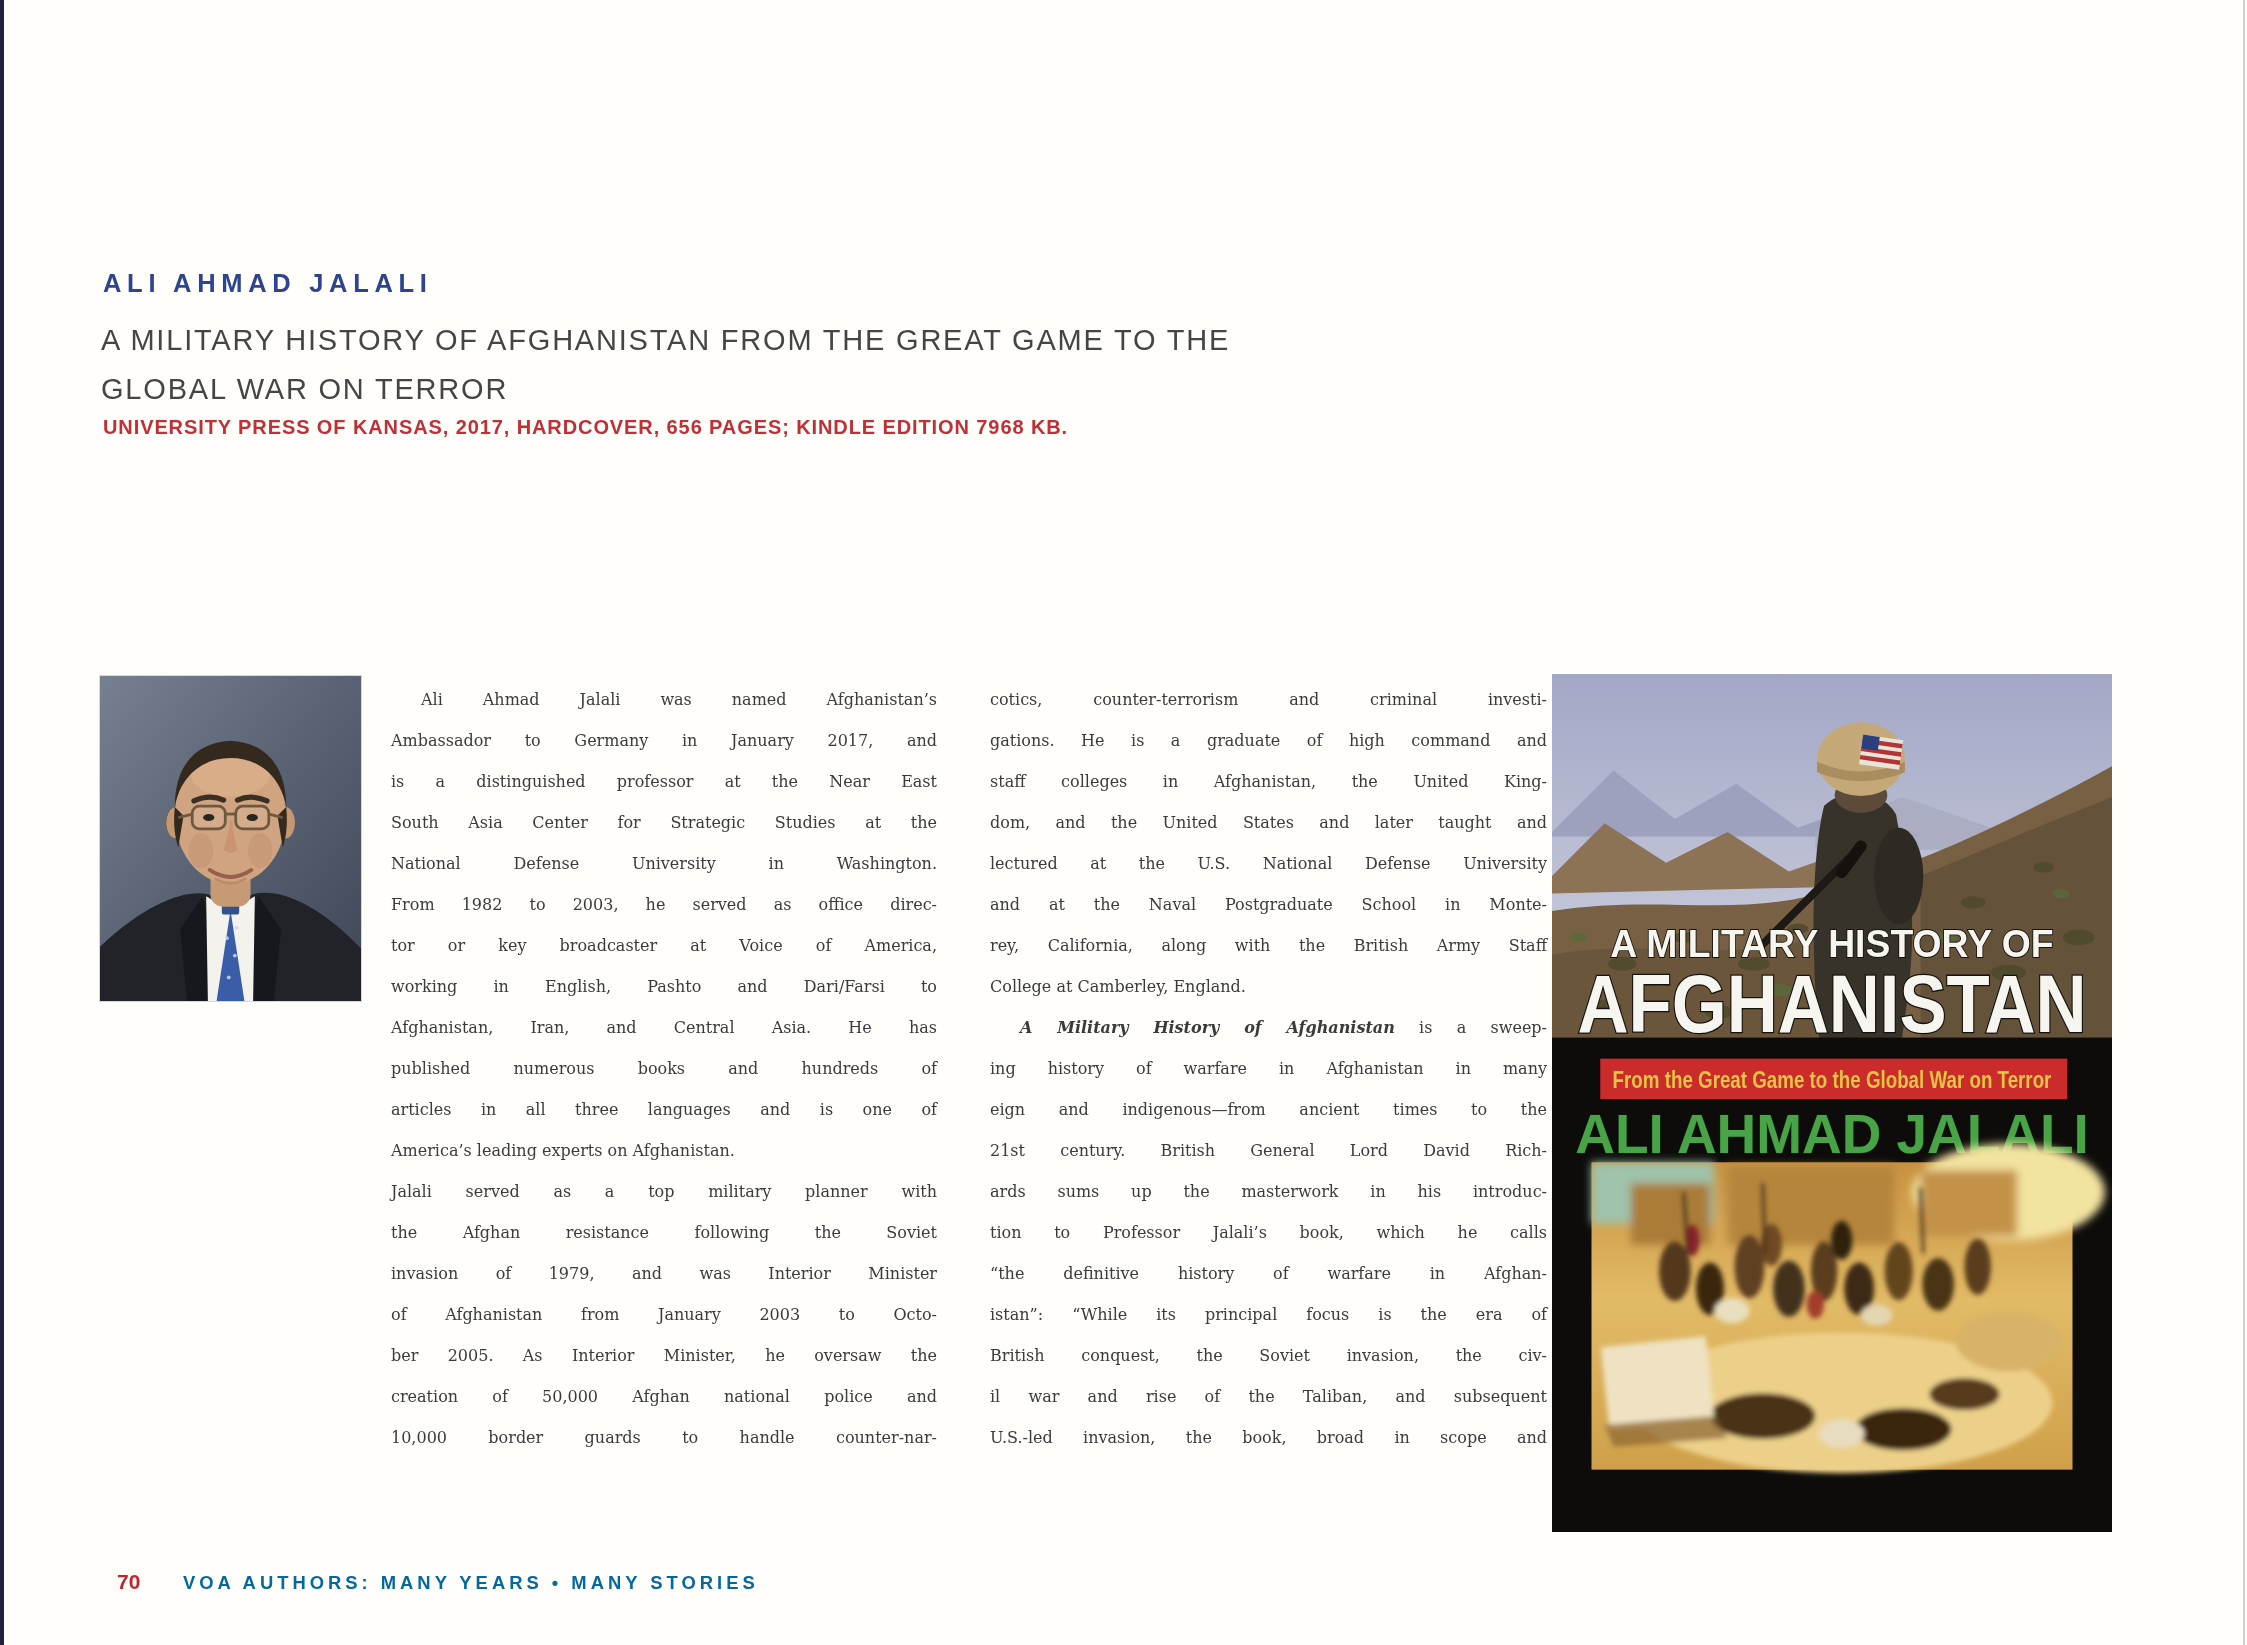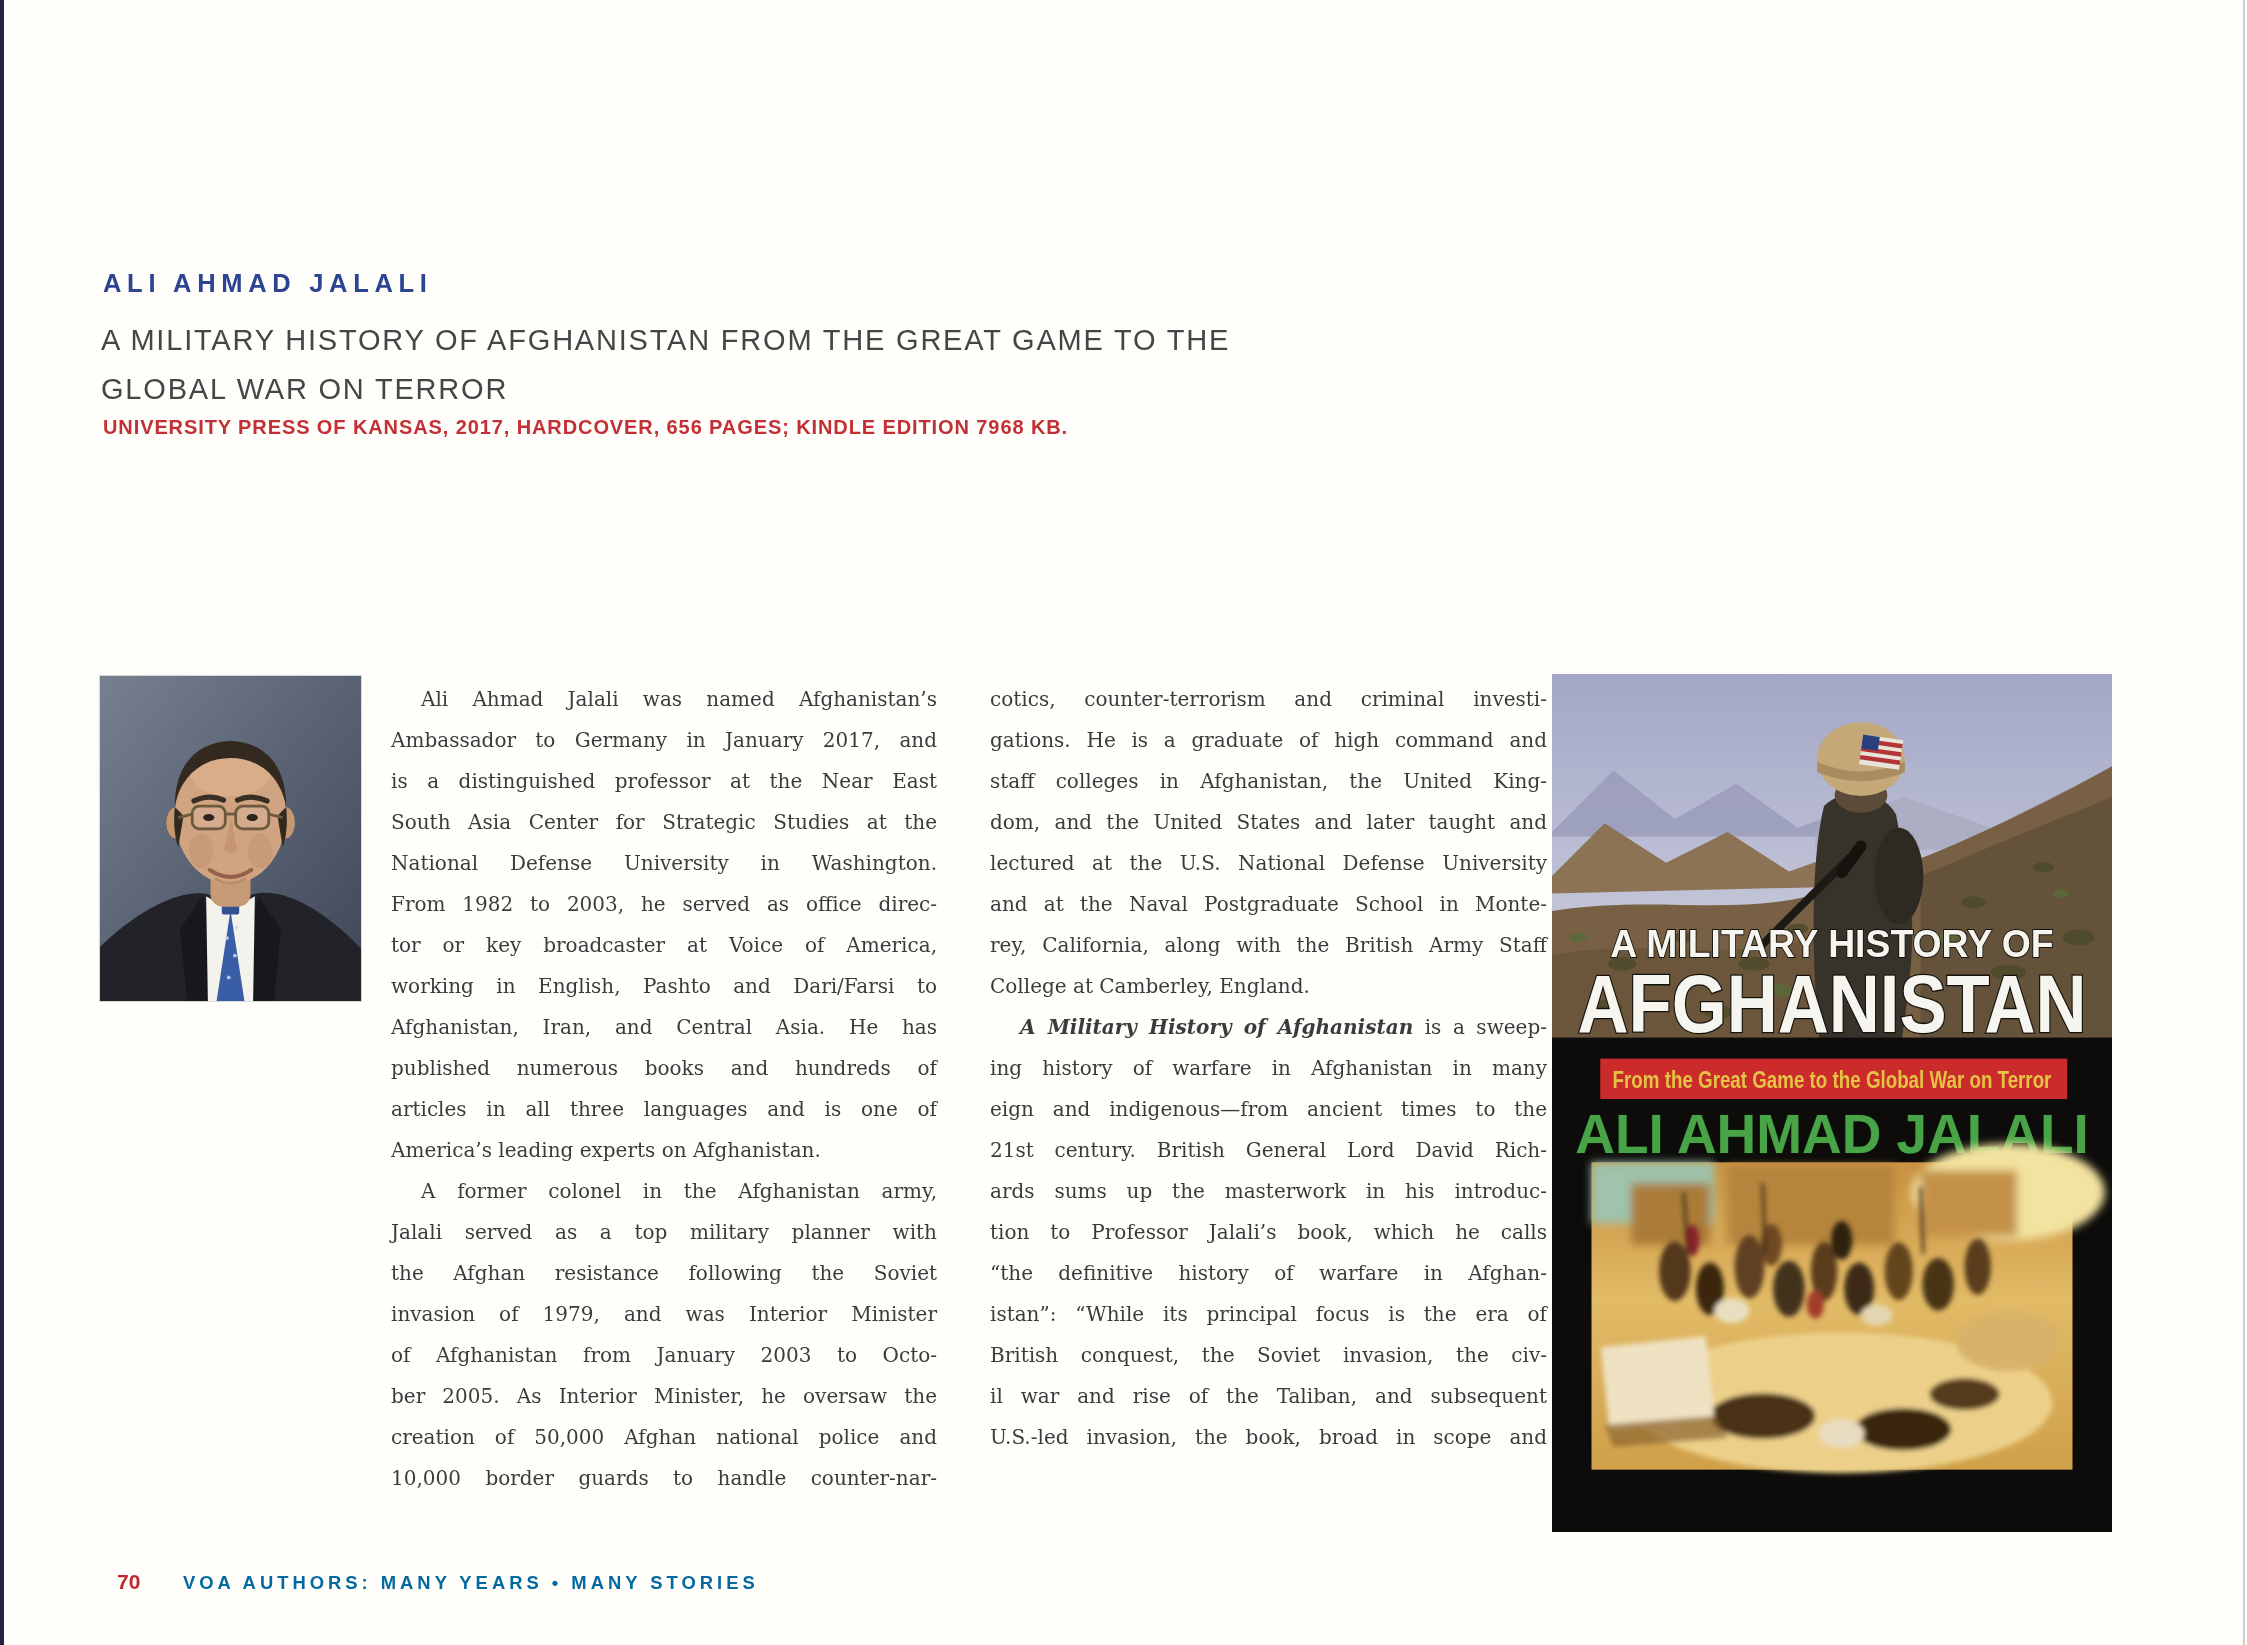--- a/index.html
+++ b/index.html
@@ -35,21 +35,21 @@
   .portrait-wrap {
     position:absolute; left:99px; top:675px; width:263px; height:327px;
     border:0.9px solid #d8d8d4; background:#5a6376;
   }
   .portrait-wrap svg { display:block; width:100%; height:100%; }
 
   
   .bodycol {
     position:absolute; top:679px;
     font-family:"DejaVu Serif", serif;
-    font-size:20px; color:#3b3b3b; line-height:41px;
+    font-size:16px; color:#3b3b3b; line-height:41px;
   }
   #col1 { left:391px; width:546px; }
   #col2 { left:990px; width:557px; }
   .bodyline { text-align:justify; text-align-last:justify; }
   .bodyline.lastleft { text-align-last:left; }
   .bodyline.indent { text-indent:30px; }
   .book-title-inline { font-weight:700; font-style:italic; }
 
   
   .cover-wrap {
@@ -149,21 +149,20 @@
     <div class="bodyline">is a distinguished professor at the Near East</div>
     <div class="bodyline">South Asia Center for Strategic Studies at the</div>
     <div class="bodyline">National Defense University in Washington.</div>
     <div class="bodyline">From 1982 to 2003, he served as office direc-</div>
     <div class="bodyline">tor or key broadcaster at Voice of America,</div>
     <div class="bodyline">working in English, Pashto and Dari/Farsi to</div>
     <div class="bodyline">Afghanistan, Iran, and Central Asia. He has</div>
     <div class="bodyline">published numerous books and hundreds of</div>
     <div class="bodyline">articles in all three languages and is one of</div>
     <div class="bodyline lastleft">America’s leading experts on Afghanistan.</div>
-    <div class="bodyline indent">A former colonel in the Afghanistan army,</div>
     <div class="bodyline">Jalali served as a top military planner with</div>
     <div class="bodyline">the Afghan resistance following the Soviet</div>
     <div class="bodyline">invasion of 1979, and was Interior Minister</div>
     <div class="bodyline">of Afghanistan from January 2003 to Octo-</div>
     <div class="bodyline">ber 2005. As Interior Minister, he oversaw the</div>
     <div class="bodyline">creation of 50,000 Afghan national police and</div>
     <div class="bodyline">10,000 border guards to handle counter-nar-</div>
   </div>
 <div class="bodycol" id="col2">
     <div class="bodyline">cotics, counter-terrorism and criminal investi-</div>

